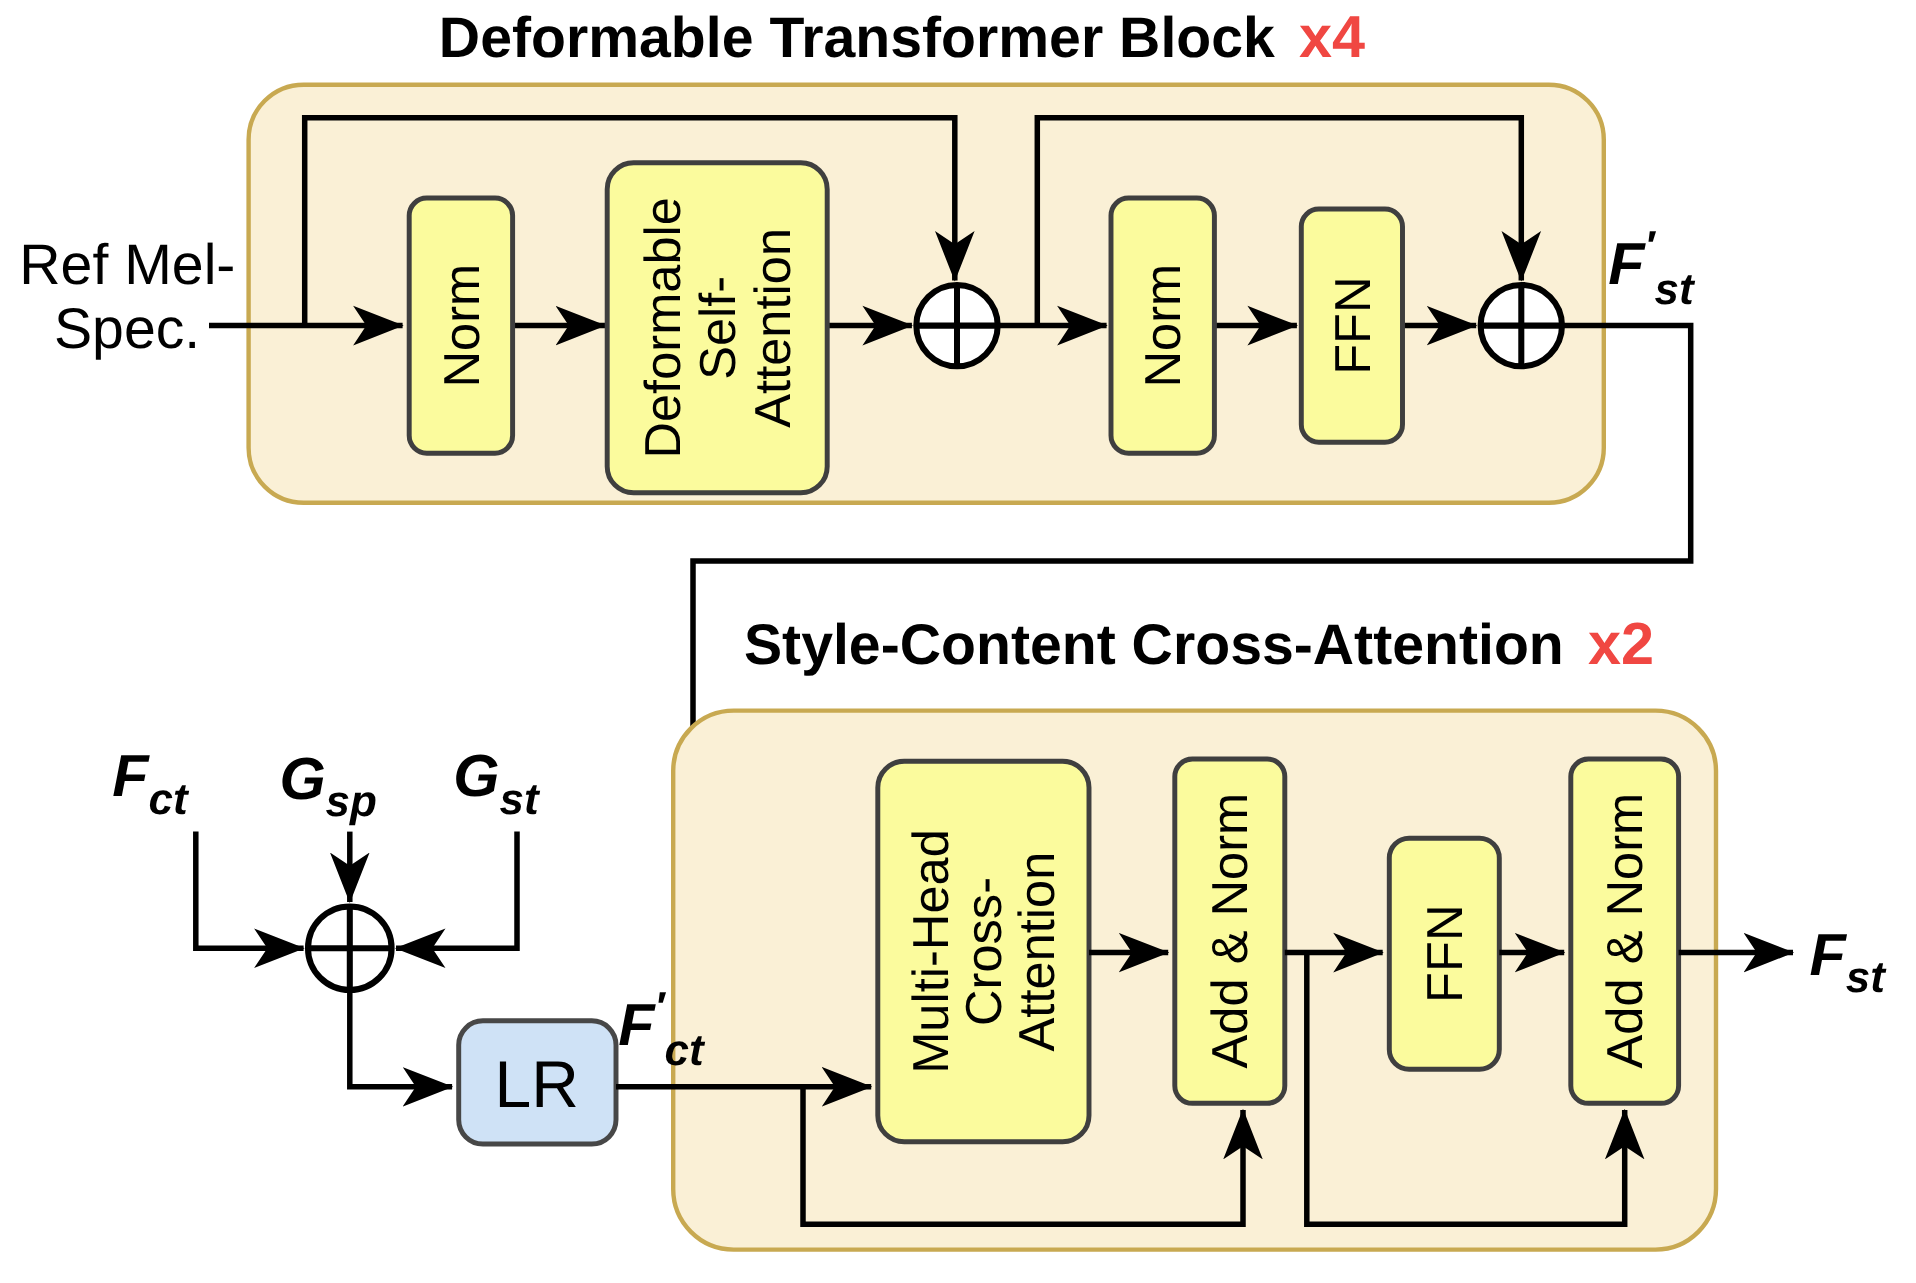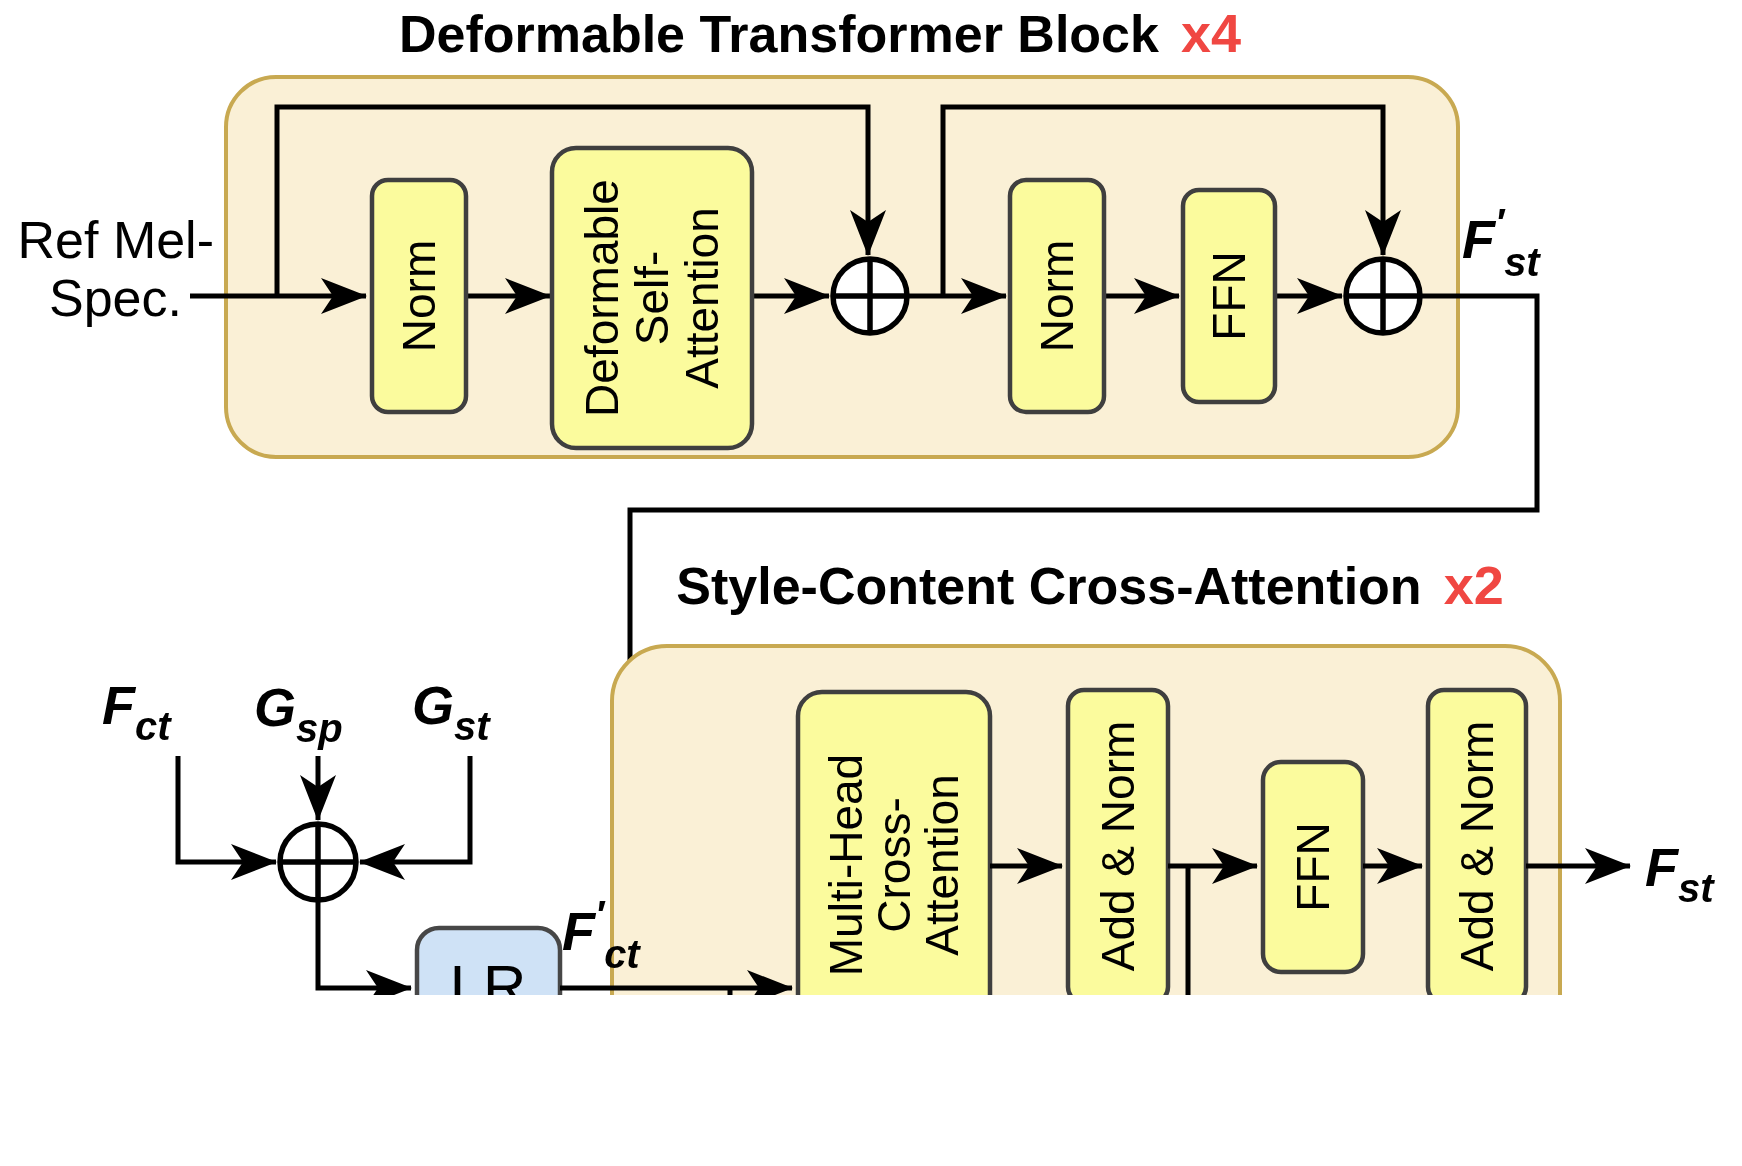--- a/index.html
+++ b/index.html
@@ -3,21 +3,21 @@
 <meta charset="utf-8">
 <style>
   html, body {
     margin: 0;
     padding: 0;
     background: #ffffff;
     font-family: "Liberation Sans", sans-serif;
   }
   .stage {
     width: 1742px;
-    height: 995px;
+    height: 1166px;
     position: relative;
     background: #ffffff;
   }
   svg { display: block; }
 
   .container-box {
     stroke-width: 4px;
   }
   .ybox {
     stroke-width: 4.5px;

